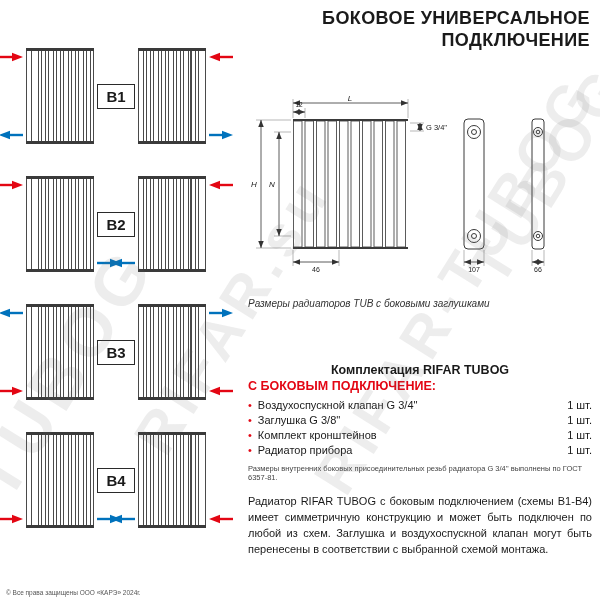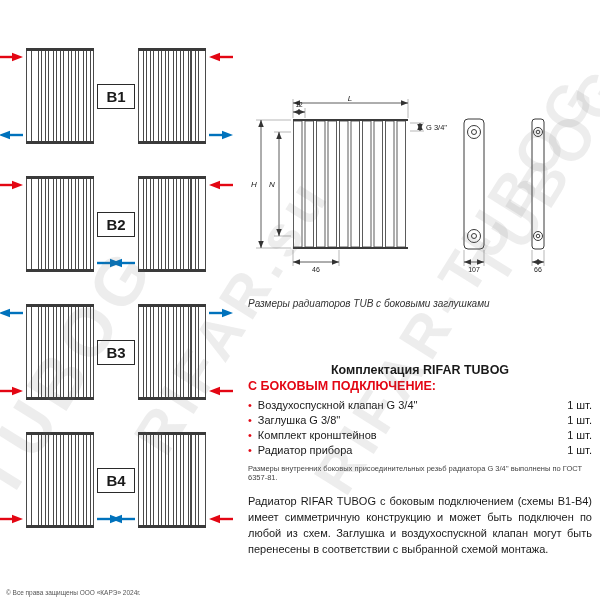--- a/index.html
+++ b/index.html
@@ -48,20 +48,24 @@
 
 <div class="page">
 
   <div class="watermark-layer" id="watermarks">
       <div class="wm" style="left: -45px; top: 470px; font-size: 68px;">TUBOG</div>
       <div class="wm" style="left: 120px; top: 430px; font-size: 58px;">RIFAR.su</div>
       <div class="wm" style="left: 300px; top: 470px; font-size: 58px;">RIFAR-TUBOG</div>
       <div class="wm" style="left: 455px; top: 260px; font-size: 58px;">TUBOG.su</div>
     </div>
 
+  <header class="title">
+    <div>БОКОВОЕ УНИВЕРСАЛЬНОЕ</div>
+    <div>ПОДКЛЮЧЕНИЕ</div>
+  </header>
 
   <section class="schemes" id="schemes">
       <div class="scheme-row">
         <div class="rad-wrap">
           <div class="radiator"></div>
           <div class="arrow" style="left: -27px; top: 4px;"><svg width="24" height="10" viewBox="0 0 24 10">
               <line x1="0" y1="5" x2="15" y2="5" stroke="#e30613" stroke-width="2.4"></line>
               <polygon points="24,5 13,0.8 13,9.2" fill="#e30613"></polygon>
             </svg></div>
           <div class="arrow" style="left: -27px; bottom: 4px;"><svg width="24" height="10" viewBox="0 0 24 10">

